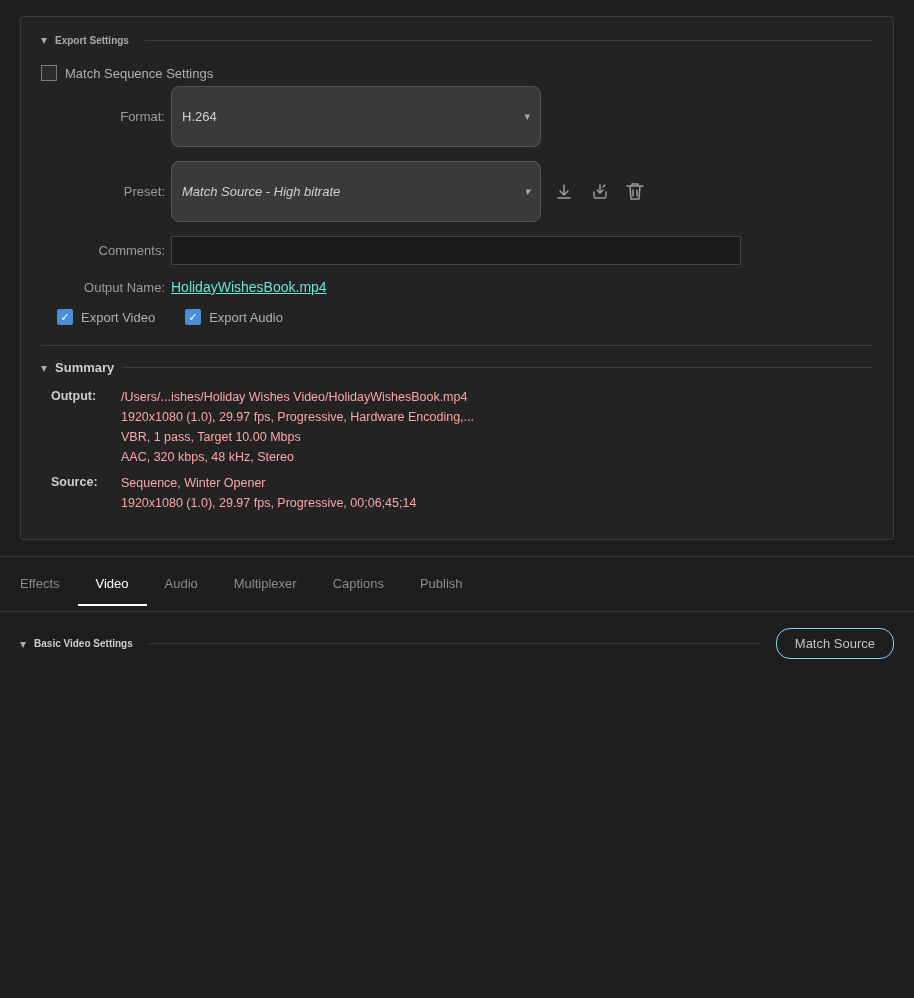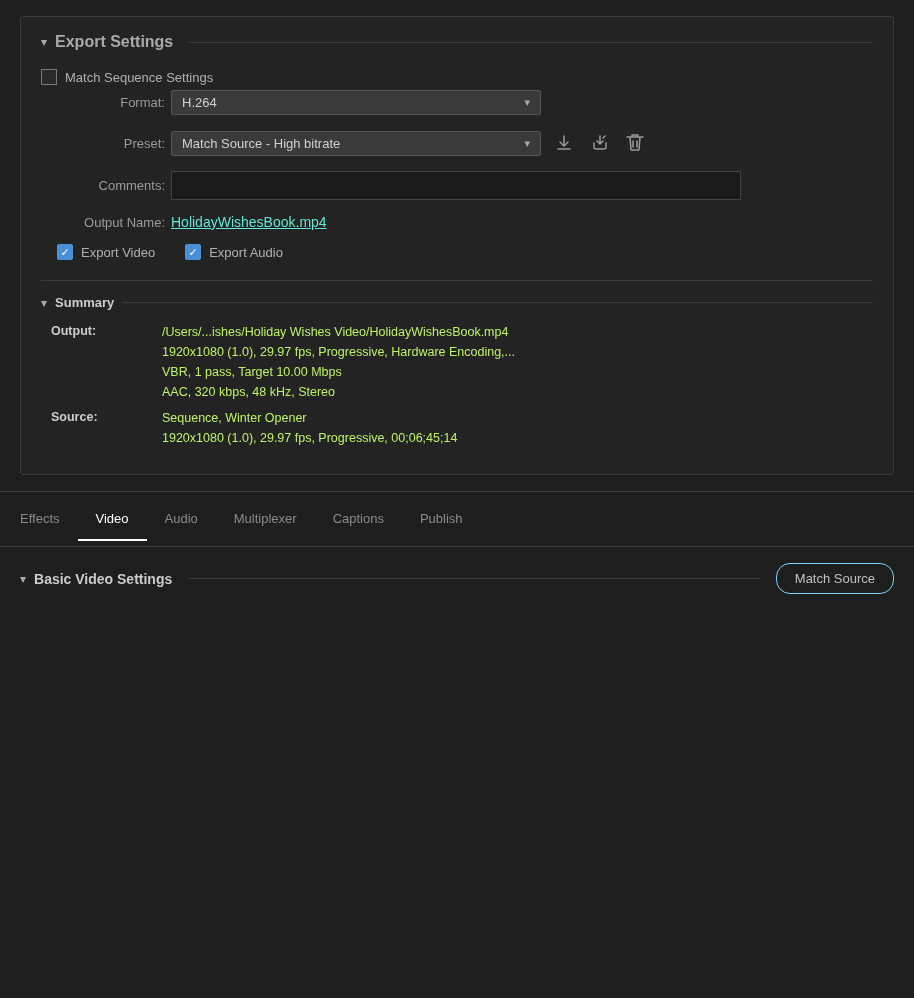--- a/index.html
+++ b/index.html
@@ -27,21 +27,21 @@
 
     .section-header {
       display: flex;
       align-items: center;
       gap: 8px;
       margin-bottom: 18px;
     }
 
     .section-title {
       color: #aaaaaa;
-      font-size: 16px;
+      font-size: 10px;
       font-weight: bold;
     }
 
     .chevron-icon {
       color: #aaaaaa;
       font-size: 12px;
       cursor: pointer;
     }
 
     .divider-line {
@@ -88,35 +88,36 @@
       align-items: center;
       gap: 8px;
       flex: 1;
     }
 
     
     .dropdown-select {
       background: #3a3a3a;
       border: 1px solid #555;
       color: #d0d0d0;
-      padding: 4px 10px;
+      padding: 22px 10px;
       font-size: 13px;
       cursor: pointer;
       display: flex;
       align-items: center;
       justify-content: space-between;
-      border-radius: 2px;
+      border-radius: 8px;
     }
 
     .dropdown-format {
       width: 370px;
     }
 
     .dropdown-preset {
       width: 370px;
+      font-style: italic;
     }
 
     .dropdown-arrow {
       color: #aaaaaa;
       margin-left: 10px;
       font-size: 11px;
     }
 
     
     .preset-actions {
@@ -226,24 +227,23 @@
     }
 
     .summary-row-label {
       color: #cccccc;
       font-weight: bold;
       min-width: 70px;
       font-size: 12.5px;
     }
 
     .summary-row-value {
-      color: #bef264;
+      color: #fca5a5;
       font-size: 12.5px;
       line-height: 1.6;
-      margin-left: 41px;
     }
 
     
     .tabs-bar {
       background: #1e1e1e;
       border-top: 1px solid #3a3a3a;
       border-bottom: 1px solid #3a3a3a;
       display: flex;
       align-items: center;
       padding: 0 20px;
@@ -284,21 +284,21 @@
     }
 
     .video-section-left {
       display: flex;
       align-items: center;
       gap: 8px;
     }
 
     .basic-video-title {
       color: #cccccc;
-      font-size: 14px;
+      font-size: 10px;
       font-weight: bold;
     }
 
     .video-divider {
       flex: 1;
       height: 1px;
       background: #3a3a3a;
       margin: 0 16px;
     }
 

